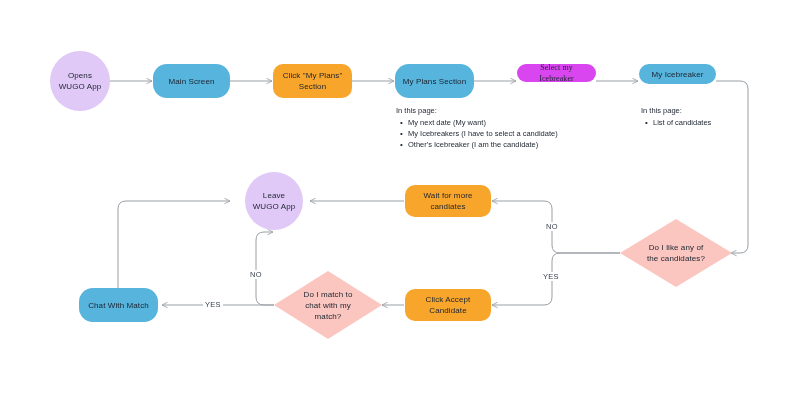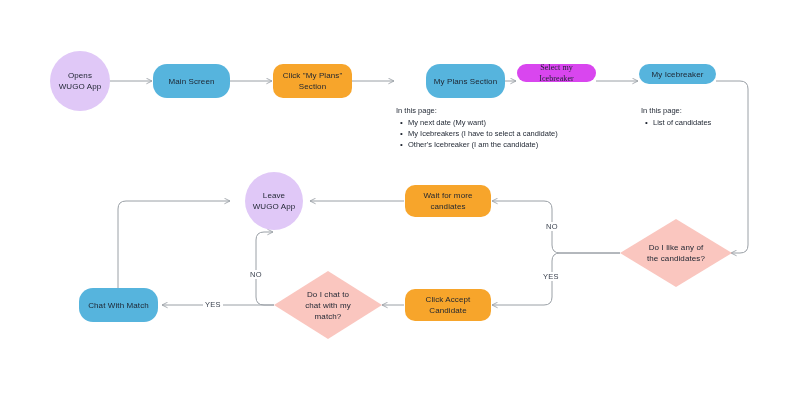--- a/index.html
+++ b/index.html
@@ -150,21 +150,21 @@
     <span>Main Screen</span>
   </div>
 
   <div class="node node-pill" style="left:273px; top:64px; width:79px; height:34px; background:#F7A52B;">
     <span>
       <span>Click "My Plans"</span><br>
       <span>Section</span>
     </span>
   </div>
 
-  <div class="node node-rect" style="left:395px; top:64px; width:79px; height:34px; background:#56B4DD;margin-left:31px;">
+  <div class="node node-rect" style="left:395px; top:64px; width:79px; height:34px; background:#56B4DD;">
     <span>My Plans Section</span>
   </div>
 
   <div class="node node-pill" style="left:517px; top:64px; width:79px; height:18px; background:#d946ef;font-family:Liberation Serif, serif;">
     <span>
       <span>Select my</span><br>
       <span>Icebreaker</span>
     </span>
   </div>
 
@@ -201,21 +201,21 @@
       <span>Click Accept</span><br>
       <span>Candidate</span>
     </span>
   </div>
 
   <div class="node node-diamond" style="left:274px; top:271px; width:108px; height:68px;">
     <svg class="diamond-shape" viewBox="0 0 108 68" xmlns="http://www.w3.org/2000/svg">
       <polygon points="54,0 108,34 54,68 0,34" fill="#FAC6BF"></polygon>
     </svg>
     <span class="diamond-label">
-      <span>Do I chat to</span><br>
+      <span>Do I match to</span><br>
       <span>chat with my</span><br>
       <span>match?</span>
     </span>
   </div>
 
   <div class="node node-rect" style="left:79px; top:288px; width:79px; height:34px; background:#56B4DD;">
     <span>Chat With Match</span>
   </div>
 
   <div class="edge-label" style="left:544px; top:222px;">NO</div>

